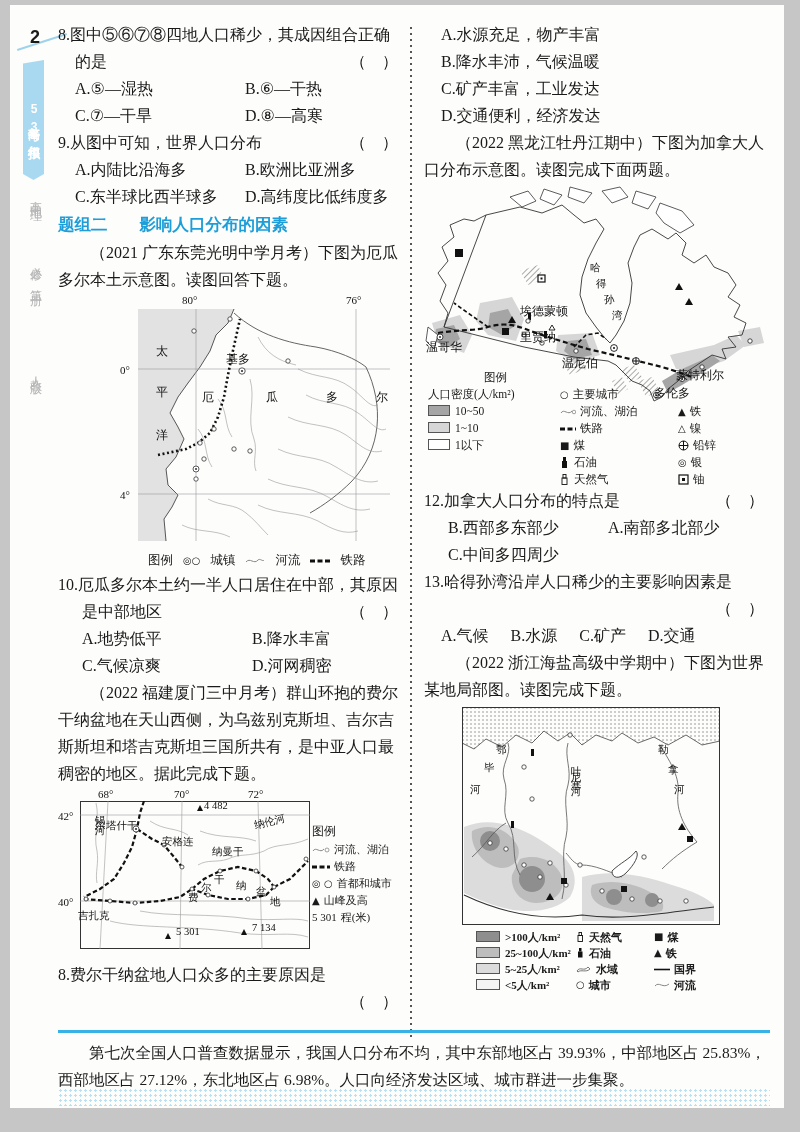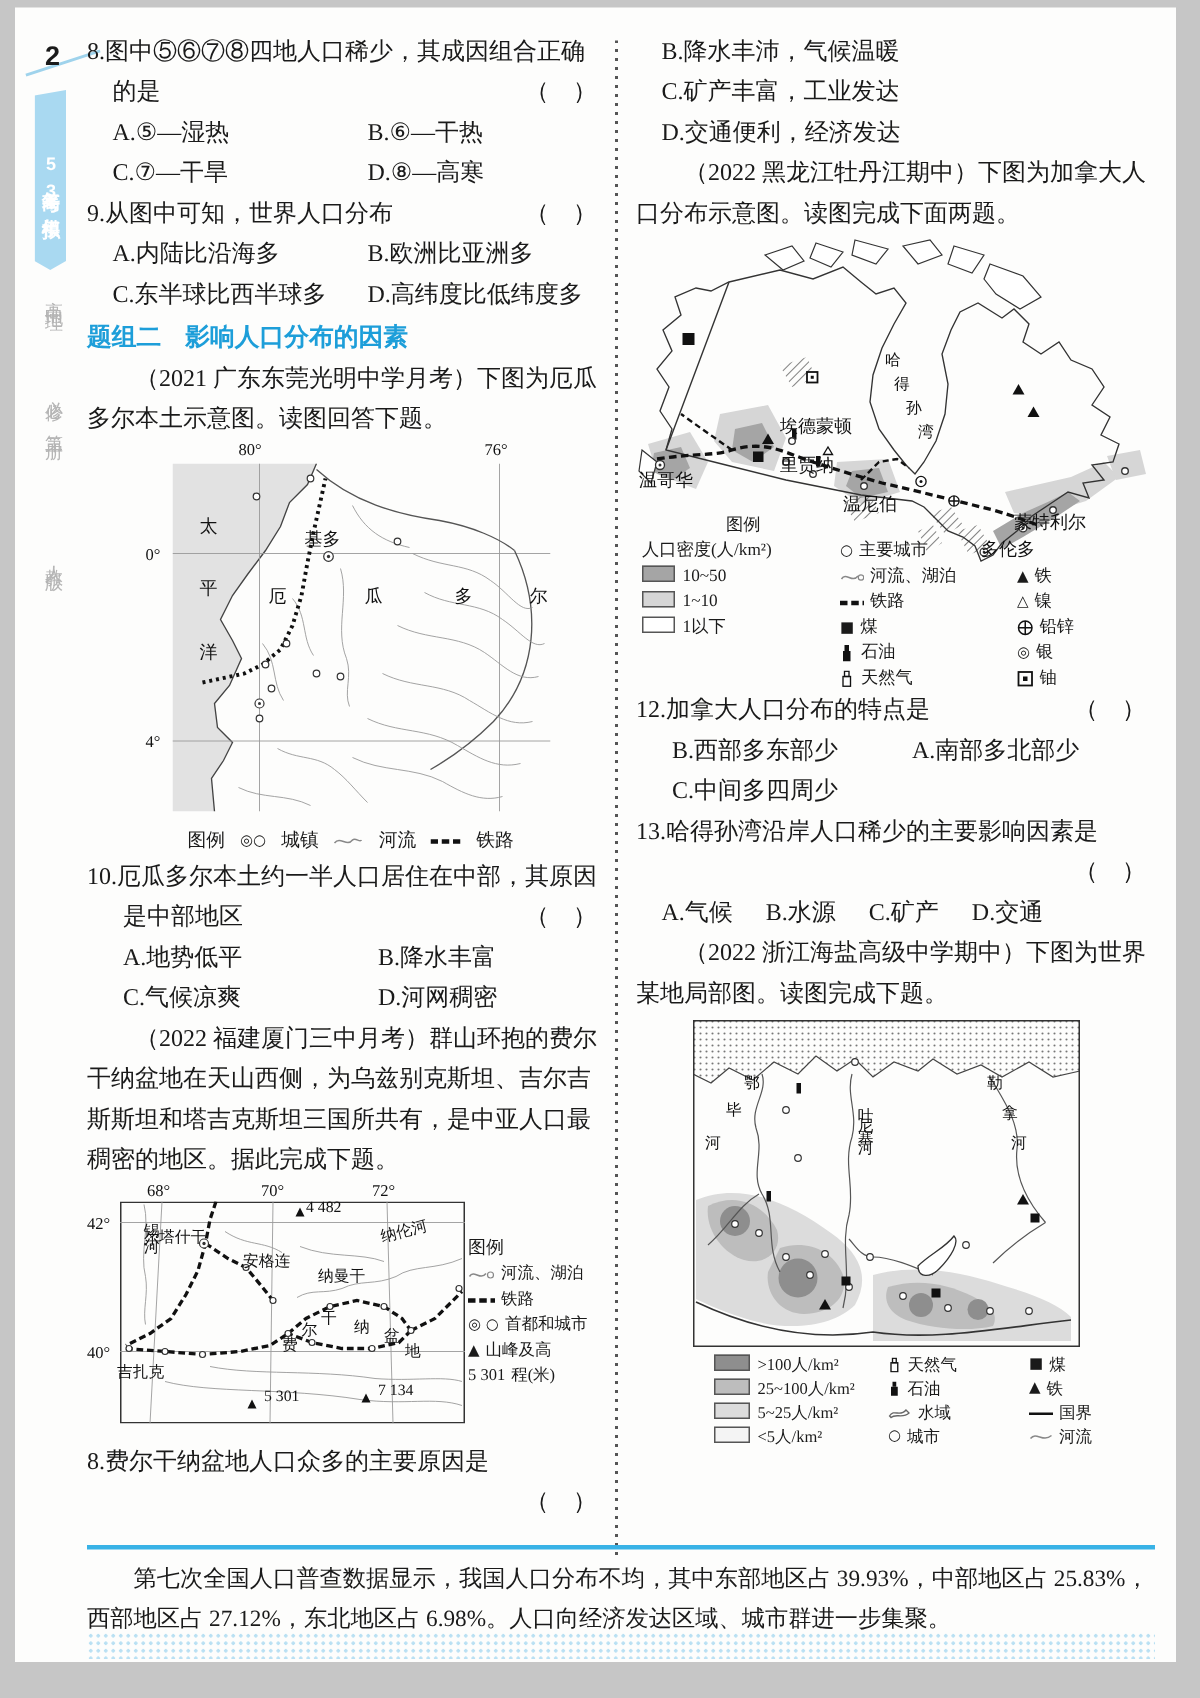--- a/index.html
+++ b/index.html
@@ -27,48 +27,48 @@
   .qstem{position:relative;}
   .hang1{padding-left:17px;text-indent:-17px;}
   .hang2{padding-left:24px;text-indent:-24px;}
   .bracket-br{position:absolute;right:2px;bottom:0;text-indent:0;}
   .bracket-line{text-align:right;padding-right:2px;}
   .opts{display:grid;grid-template-columns:170px auto;padding-left:17px;}
   .opts-1col{padding-left:17px;display:grid;grid-template-columns:1fr;}
   .opts-row{display:flex;gap:22px;padding-left:17px;}
   .passage{text-indent:2em;}
   .sec-head{font:bold 16.5px "Liberation Sans",sans-serif;color:#1d9ed9;margin:4px 0 3px 0;}
-  .sec-head .ttl{margin-left:16px;}
+  .sec-head .ttl{margin-left:32px;}
   
   .mapblock{position:relative;}
   .mlabel{position:absolute;font-size:12px;line-height:12px;white-space:nowrap;color:#111;}
   .mlabel.sm{font-size:10.5px;line-height:10.5px;}
   .vert{writing-mode:vertical-rl;text-orientation:upright;}
   .tick{position:absolute;font-size:11px;line-height:11px;color:#111;}
   
-  .map-ecu{width:300px;height:276px;margin:2px 0 0 33px;}
+  .map-ecu{width:300px;height:276px;margin:2px 0 0 56px;}
   .map-ecu svg.frame{position:absolute;left:24px;top:14px;}
   .ecu-legend{position:absolute;left:34px;top:252px;display:flex;gap:10px;align-items:center;font-size:12.5px;}
   
   .map-fer{width:342px;height:172px;margin-top:2px;}
   .map-fer svg.frame{position:absolute;left:22px;top:12px;}
   .fer-legend{position:absolute;right:0;top:34px;width:88px;font-size:11px;line-height:17px;}
   .fer-legend .lg-title{text-align:left;margin-bottom:1px;font-size:12px;}
   .lg-item{display:flex;align-items:center;gap:4px;white-space:nowrap;}
   
   .map-can{width:345px;height:302px;margin-top:2px;}
   .can-legend{position:absolute;left:4px;top:184px;font-size:11.5px;line-height:17px;display:flex;gap:14px;}
   .can-legend .c1{width:118px;}
   .can-legend .c2{width:104px;padding-top:17px;}
   .can-legend .c3{width:64px;padding-top:34px;}
   .swatch{display:inline-block;width:20px;height:9px;border:0.5px solid #555;margin-right:5px;vertical-align:-1px;}
   
   .map-sib{width:342px;height:290px;margin-top:2px;}
   .map-sib svg.frame{position:absolute;left:38px;top:2px;}
-  .sib-legend{position:absolute;left:52px;top:224px;font-size:11px;line-height:16px;display:flex;gap:16px;}
+  .sib-legend{position:absolute;left:52px;top:224px;font-size:11px;line-height:16px;display:flex;font-weight:bold;}
   .sib-legend .s1{width:100px;}.sib-legend .s2{width:78px;}.sib-legend .s3{width:60px;}
   .swatch2{display:inline-block;width:22px;height:9px;border:0.5px solid #555;margin-right:5px;vertical-align:-1px;}
   
   .footer{position:absolute;left:48px;top:1025px;width:712px;}
   .footer .rule{height:2.5px;background:#38b2e6;margin-bottom:6px;}
   .footer .note{font-size:15.5px;line-height:27px;text-indent:2em;}
   .dotband{position:absolute;left:48px;top:1083px;width:712px;height:18px;
            background:radial-gradient(circle,#b9e0f3 1.1px,transparent 1.3px);background-size:5px 5px;}
   .glyph{font-family:"DejaVu Sans",sans-serif;font-size:10px;}
 </style>
@@ -302,20 +302,21 @@
       <div class="qstem hang2">
         <span>8.费尔干纳盆地人口众多的主要原因是</span>
       </div>
       <div class="bracket-line">（　）</div>
 
     </div>
 
     <div class="col col-right">
 
       <div class="opts-1col">
+        <span>A.水源充足，物产丰富</span>
         <span>B.降水丰沛，气候温暖</span>
         <span>C.矿产丰富，工业发达</span>
         <span>D.交通便利，经济发达</span>
       </div>
 
       <div class="passage">（2022 黑龙江牡丹江期中）下图为加拿大人口分布示意图。读图完成下面两题。</div>
 
       <div class="mapblock map-can">
         <svg width="345" height="235" viewBox="0 0 345 235">
           <defs>

